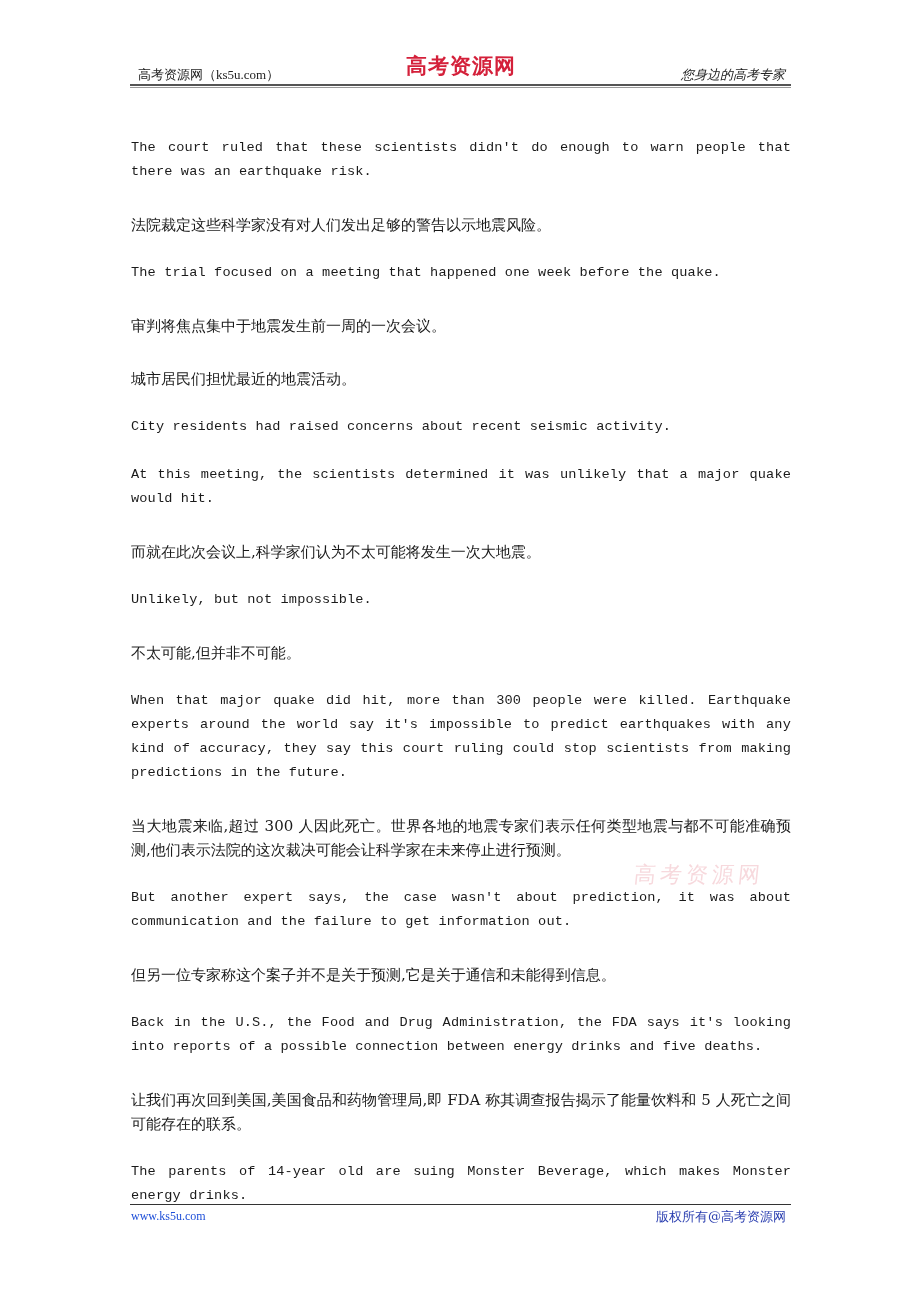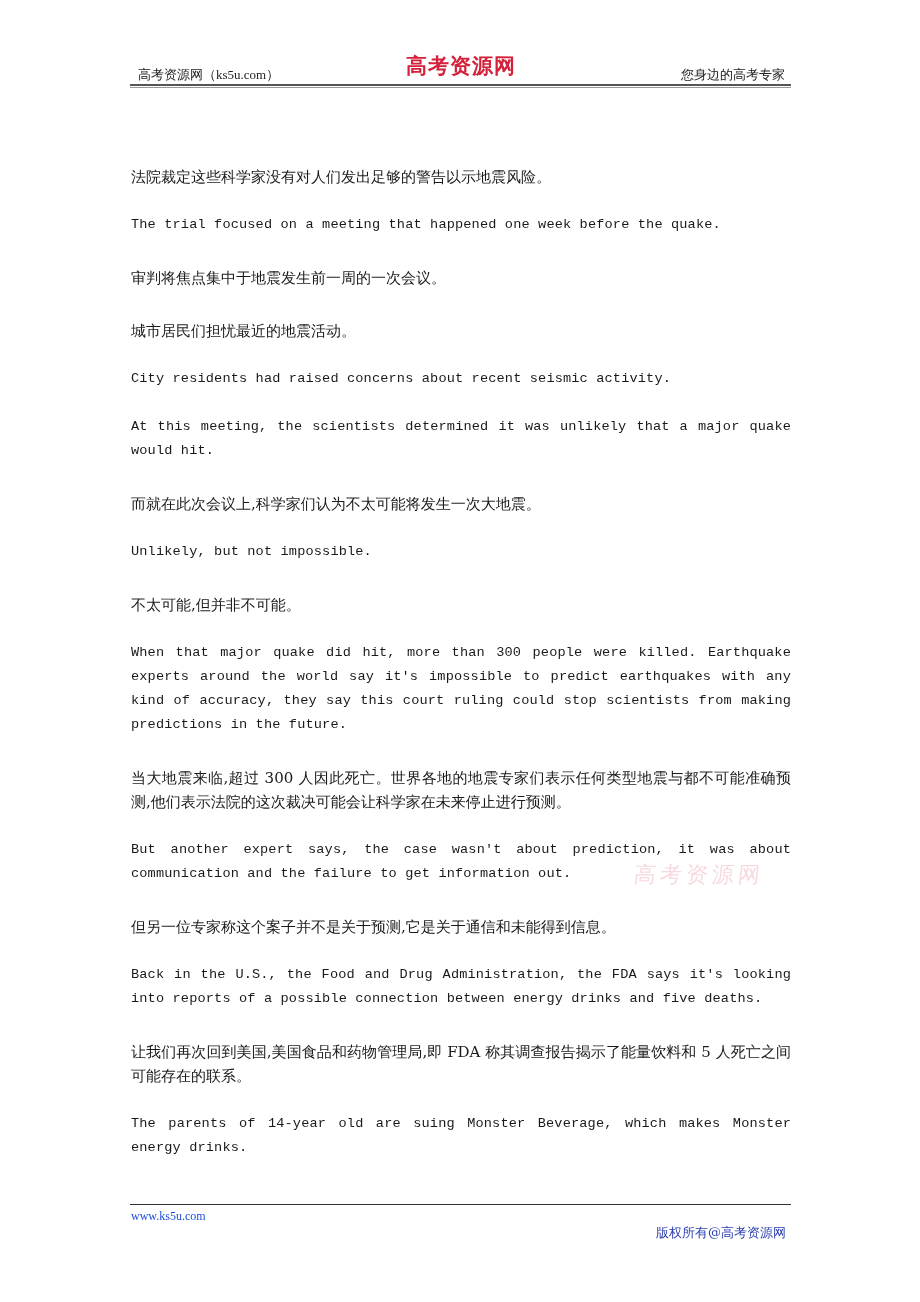--- a/index.html
+++ b/index.html
@@ -47,20 +47,21 @@
       font-family: "DejaVu Serif", "Liberation Serif", serif;
       white-space: nowrap;
     }
     .header-right {
       position: absolute;
       right: 6px;
       top: 16px;
       font-size: 13px;
       color: #222;
       white-space: nowrap;
+      font-style: italic;
     }
     .header-rule {
       position: absolute;
       left: 130px;
       top: 84px;
       width: 661px;
       height: 0;
       border-top: 2px solid #555;
     }
     .header-rule2 {
@@ -122,37 +123,37 @@
       font-family: "Liberation Serif", "DejaVu Serif", serif;
       text-decoration: none;
     }
     .footer-right {
       position: absolute;
       right: 134px;
       top: 1208px;
       font-size: 13px;
       color: #2b3fb0;
       white-space: nowrap;
-      margin-top: 16px;
     }
   </style>
 </head>
 <body>
 
 <div class="page">
 
   <div class="header">
     <span class="header-left">高考资源网（ks5u.com）</span>
     <span class="header-logo">高考资源网</span>
     <span class="header-right">您身边的高考专家</span>
   </div>
   <div class="header-rule"></div>
   <div class="header-rule2"></div>
 
   <div class="content">
+    <p class="para en">The court ruled that these scientists didn't do enough to warn people that there was an earthquake risk.</p>
     <p class="para zh">法院裁定这些科学家没有对人们发出足够的警告以示地震风险。</p>
     <p class="para en">The trial focused on a meeting that happened one week before the quake.</p>
     <p class="para zh">审判将焦点集中于地震发生前一周的一次会议。</p>
     <p class="para zh">城市居民们担忧最近的地震活动。</p>
     <p class="para en">City residents had raised concerns about recent seismic activity.</p>
     <p class="para en">At this meeting, the scientists determined it was unlikely that a major quake would hit.</p>
     <p class="para zh">而就在此次会议上,科学家们认为不太可能将发生一次大地震。</p>
     <p class="para en">Unlikely, but not impossible.</p>
     <p class="para zh">不太可能,但并非不可能。</p>
     <p class="para en">When that major quake did hit, more than 300 people were killed. Earthquake experts around the world say it's impossible to predict earthquakes with any kind of accuracy, they say this court ruling could stop scientists from making predictions in the future.</p>

